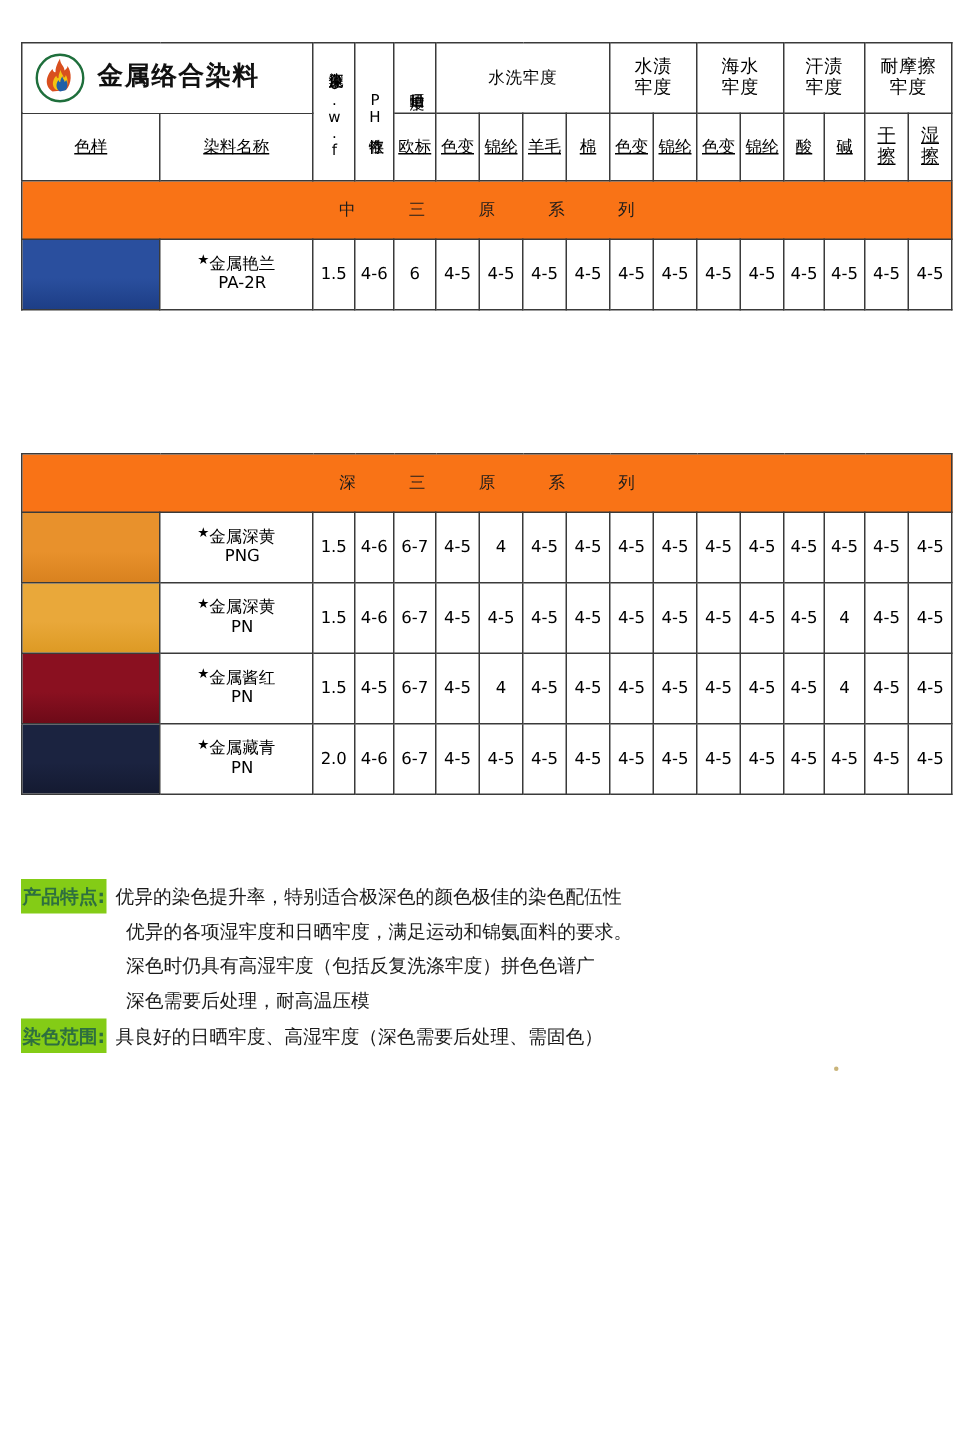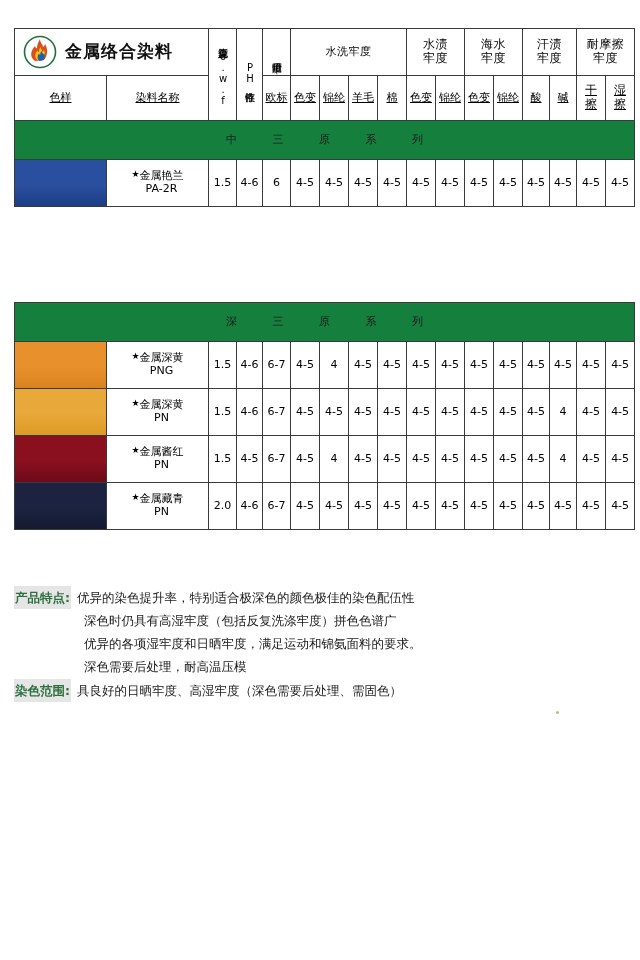--- a/index.html
+++ b/index.html
@@ -87,21 +87,21 @@
   }
   .brand-text {
     font-size: 17px;
     font-weight: bold;
     letter-spacing: 1px;
     color: #111;
     white-space: nowrap;
   }
 
   .series-band {
-    background: #15803d;
+    background: #f97316;
     height: 38px;
     font-size: 19px;
     font-weight: bold;
     letter-spacing: 16px;
     text-indent: 16px;
     color: #1c1c1c;
   }
 
   .swatch-cell {
     height: 46px;
@@ -141,21 +141,21 @@
   }
   .note-row {
     display: flex;
     align-items: flex-start;
   }
   .note-label {
     color: #2e6f3f;
     font-weight: bold;
     flex: 0 0 auto;
     white-space: nowrap;
-    background: #e5e5e5;
+    background: #84cc16;
     padding: 0 1px;
     text-align: right;
   }
   .note-text {
     padding-left: 6px;
     color: #1a1a1a;
   }
   .note-indent {
     padding-left: 70px;
     color: #1a1a1a;
@@ -391,22 +391,22 @@
       <td class="val">4-5</td>
     </tr>
   </tbody>
     </table>
 
   <div class="notes">
     <div class="note-row">
       <span class="note-label">产品特点:</span>
       <span class="note-text">优异的染色提升率，特别适合极深色的颜色极佳的染色配伍性</span>
     </div>
+    <div class="note-indent">优异的各项湿牢度和日晒牢度，满足运动和锦氨面料的要求。</div>
     <div class="note-indent">深色时仍具有高湿牢度（包括反复洗涤牢度）拼色色谱广</div>
-    <div class="note-indent">优异的各项湿牢度和日晒牢度，满足运动和锦氨面料的要求。</div>
     <div class="note-indent">深色需要后处理，耐高温压模</div>
     <div class="note-row">
       <span class="note-label">染色范围:</span>
       <span class="note-text">具良好的日晒牢度、高湿牢度（深色需要后处理、需固色）</span>
     </div>
   </div>
 
   <div class="speck"></div>
 </div>
 

